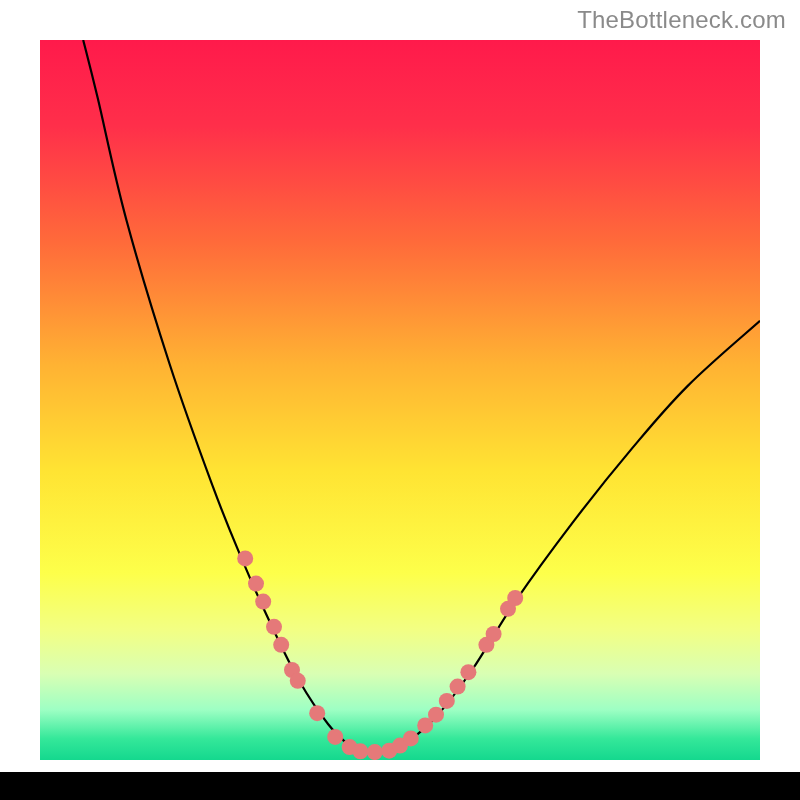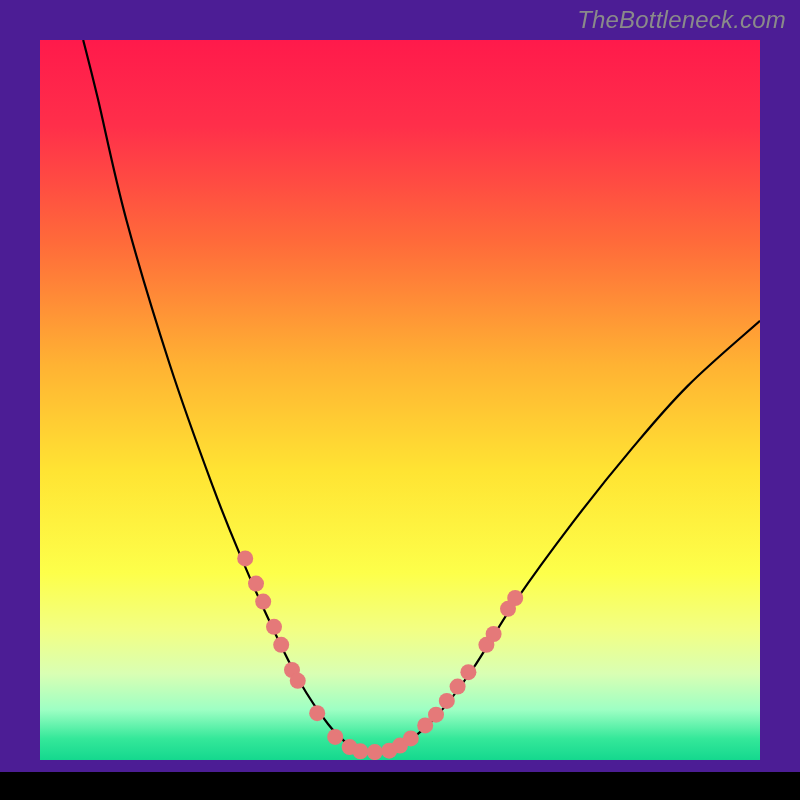--- a/index.html
+++ b/index.html
@@ -9,22 +9,21 @@
     height: 800px;
     background: #000000;
     overflow: hidden;
   }
   .frame {
     position: absolute;
     left: 0;
     top: 0;
     width: 800px;
     height: 772px;
-    background: #4c1d95;
-    font-style: italic;
+    background: #ffffff;
   }
   .plot-area {
     position: absolute;
     left: 40px;
     top: 40px;
     width: 720px;
     height: 720px;
     overflow: hidden;
   }
   .gradient {

